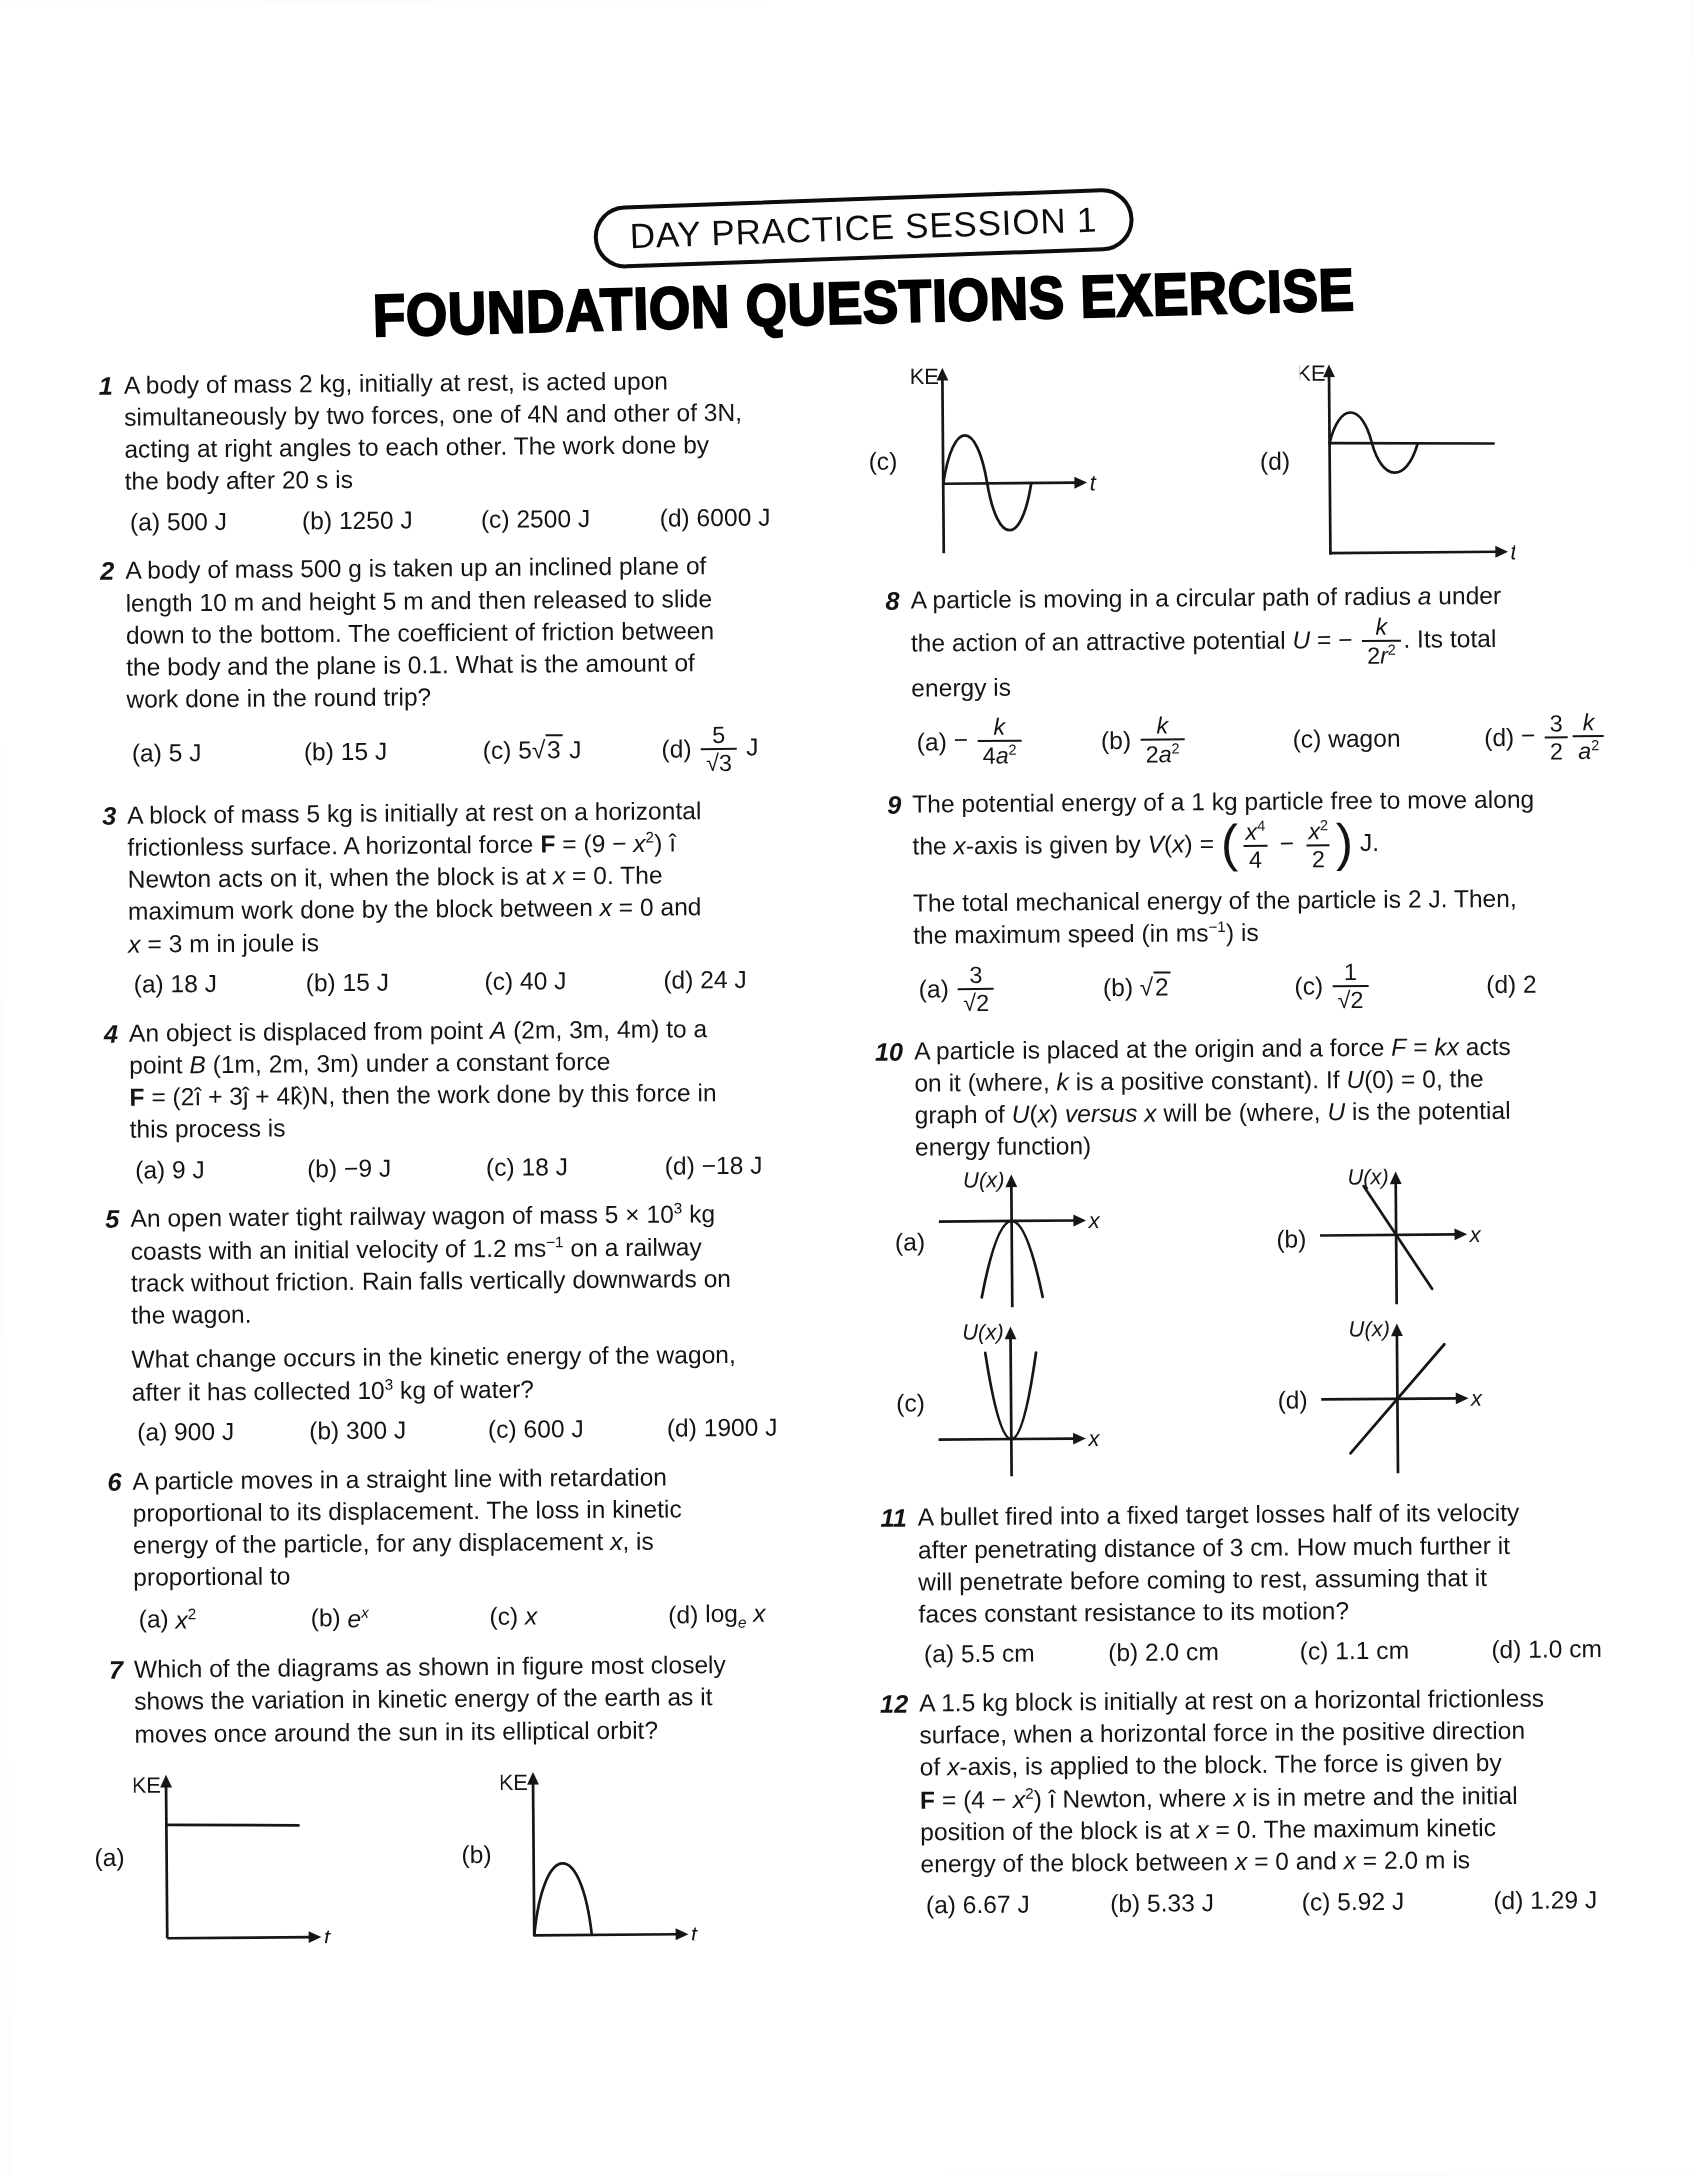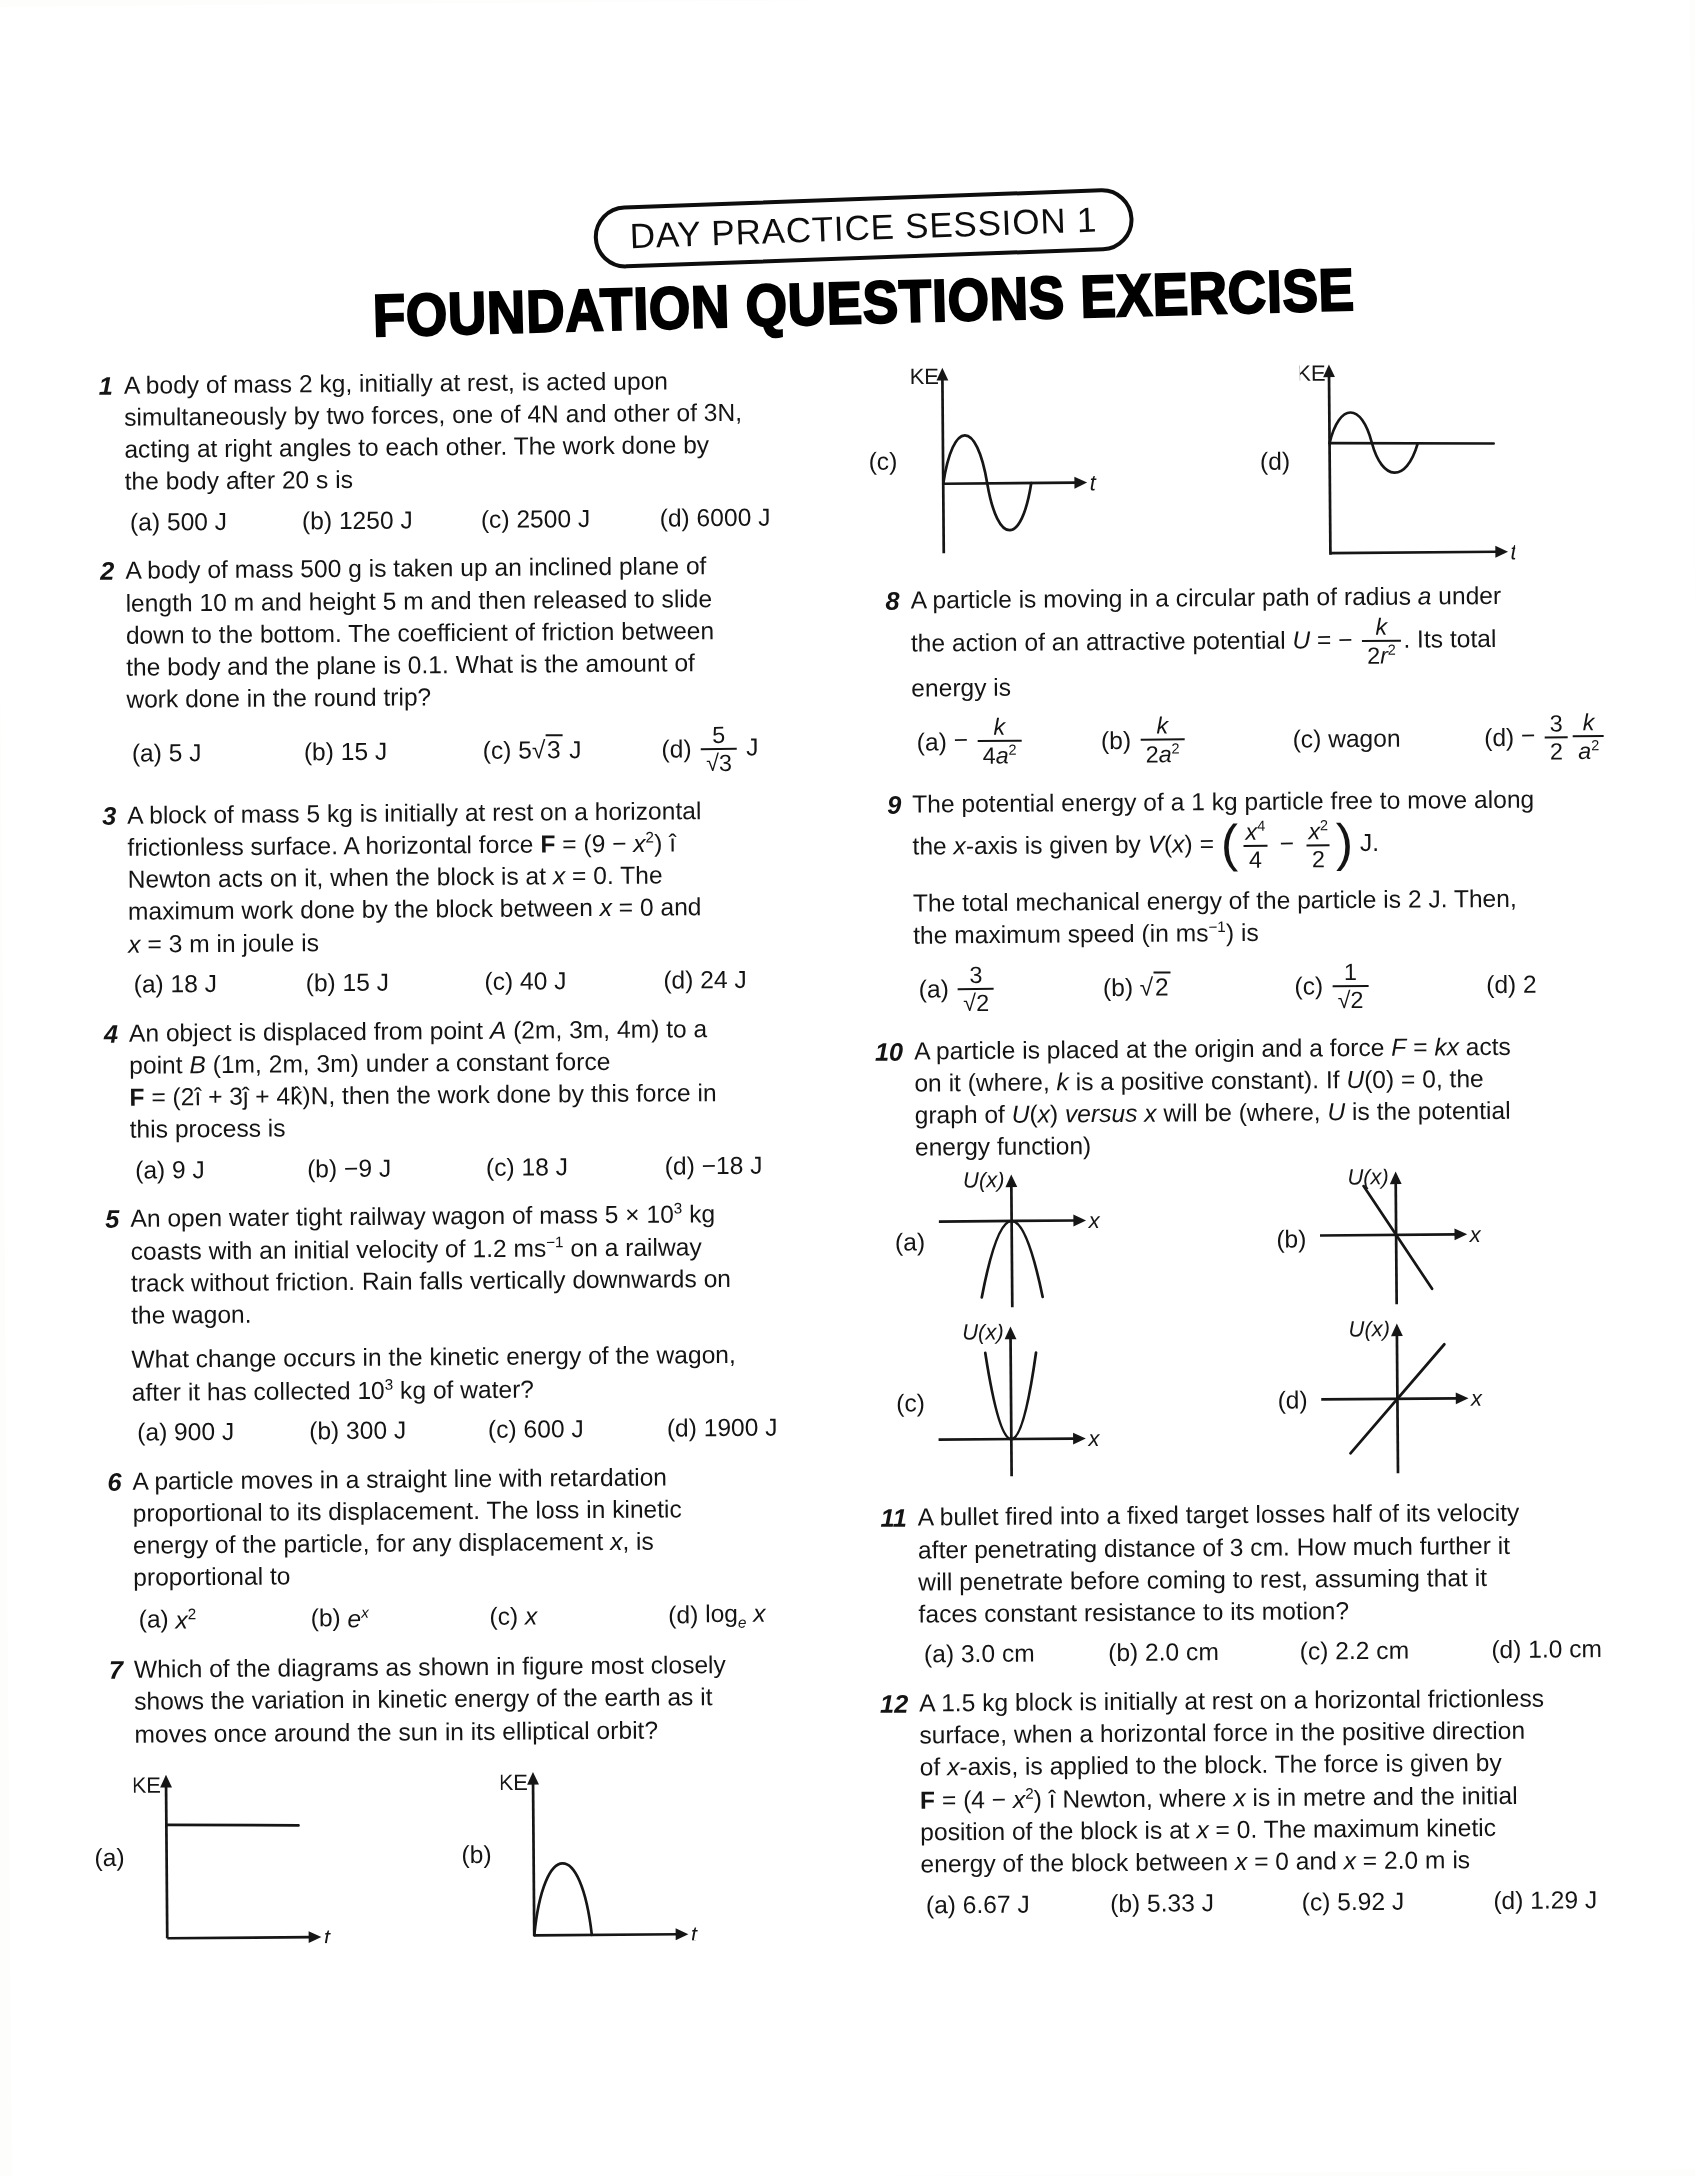--- a/index.html
+++ b/index.html
@@ -412,29 +412,29 @@
         </div>
       </div>
 
       <section class="question">
         <span class="qnum">11</span>
         <div class="qbody">
           <p class="qtext">A bullet fired into a fixed target losses half of its velocity<br>after penetrating distance of 3 cm. How much further it<br>will penetrate before coming to rest, assuming that it<br>faces constant resistance to its motion?</p>
           <div class="options">
             <span class="opt">
                 <span>(a)</span>
-                <span>3.0 cm</span>
+                <span>5.5 cm</span>
               </span>
             <span class="opt">
                 <span>(b)</span>
                 <span>2.0 cm</span>
               </span>
             <span class="opt">
                 <span>(c)</span>
-                <span>2.2 cm</span>
+                <span>1.1 cm</span>
               </span>
             <span class="opt">
                 <span>(d)</span>
                 <span>1.0 cm</span>
               </span>
           </div>
         </div>
       </section>
 
       <section class="question">

